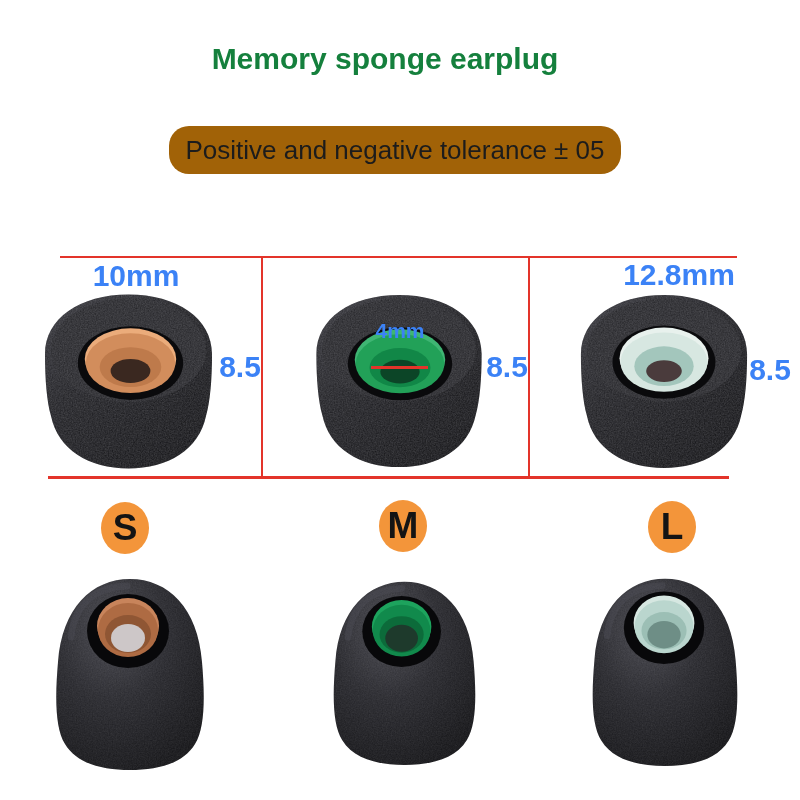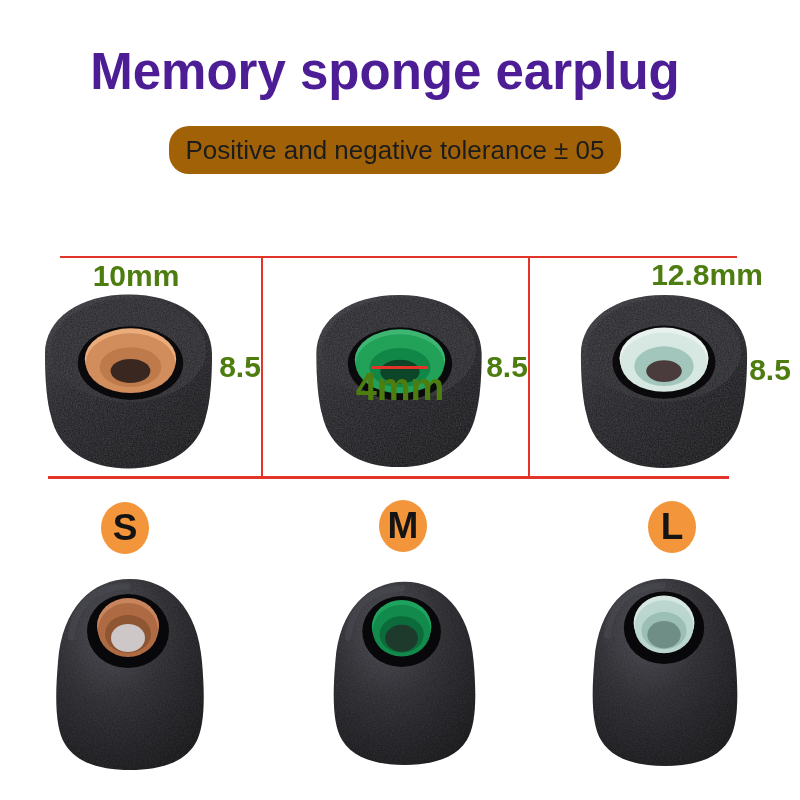--- a/index.html
+++ b/index.html
@@ -2,45 +2,45 @@
 <html><head>
 <meta charset="utf-8">
 <style>
   html,body { margin:0; padding:0; background:#ffffff; }
   .canvas {
     position:relative; width:800px; height:800px; background:#ffffff;
     font-family:"Liberation Sans", sans-serif; overflow:hidden;
   }
   .title {
     position:absolute; top:42px; left:0; width:770px; margin:0;
-    text-align:center; font-size:51px; font-weight:bold; color:#4c1d95;
+    text-align:center; font-size:30px; font-weight:bold; color:#15803d;
   }
   .pill {
     position:absolute; left:169px; top:126px; width:452px; height:48px;
     background:#a16207; border-radius:20px;
     display:flex; align-items:center; justify-content:center;
     font-size:26px; color:#1C1C1C;
   }
   .redline { position:absolute; background:#E3342A; z-index:4; }
   #line-top    { left:60px;  top:256px; width:677px; height:2px; }
   #line-bottom { left:48px;  top:476px; width:681px; height:3px; }
   #line-v1     { left:261px; top:256px; width:2px;  height:221px; }
   #line-v2     { left:528px; top:256px; width:2px;  height:221px; }
   #line-inner  { left:371px; top:366px; width:57px; height:3px; z-index:6; }
   .redlabel {
-    position:absolute; color:#4d7c0f; font-weight:bold; font-size:30px;
+    position:absolute; color:#3b82f6; font-weight:bold; font-size:30px;
     z-index:6; text-align:center; line-height:1.0;
   }
   #dia-1 { left:56px;  top:261px; width:160px; }
   #dia-2 { left:317px; top:261px; width:160px; }
-  #dia-3 { left:627px; top:260px; width:160px; }
+  #dia-3 { left:599px; top:260px; width:160px; }
   #hgt-1 { left:214px; top:352px; width:52px; }
   #hgt-2 { left:481px; top:352px; width:52px; }
   #hgt-3 { left:744px; top:355px; width:52px; }
-  #inner-dia { left:350px; top:320px; width:100px; font-size:38px;margin-top:48px; }
+  #inner-dia { left:350px; top:320px; width:100px; font-size:21px; }
   .badge {
     position:absolute; width:48px; height:52px; border-radius:50%;
     background:#F3953A; color:#141414; font-weight:bold; font-size:37px;
     display:flex; align-items:center; justify-content:center; z-index:3;
   }
   #badge-s { left:101px; top:502px; }
   #badge-m { left:379px; top:500px; }
   #badge-l { left:648px; top:501px; }
   svg.plug { position:absolute; z-index:2; }
   #plug-top-s { left:42px;  top:288px; width:173px; height:184px; }

